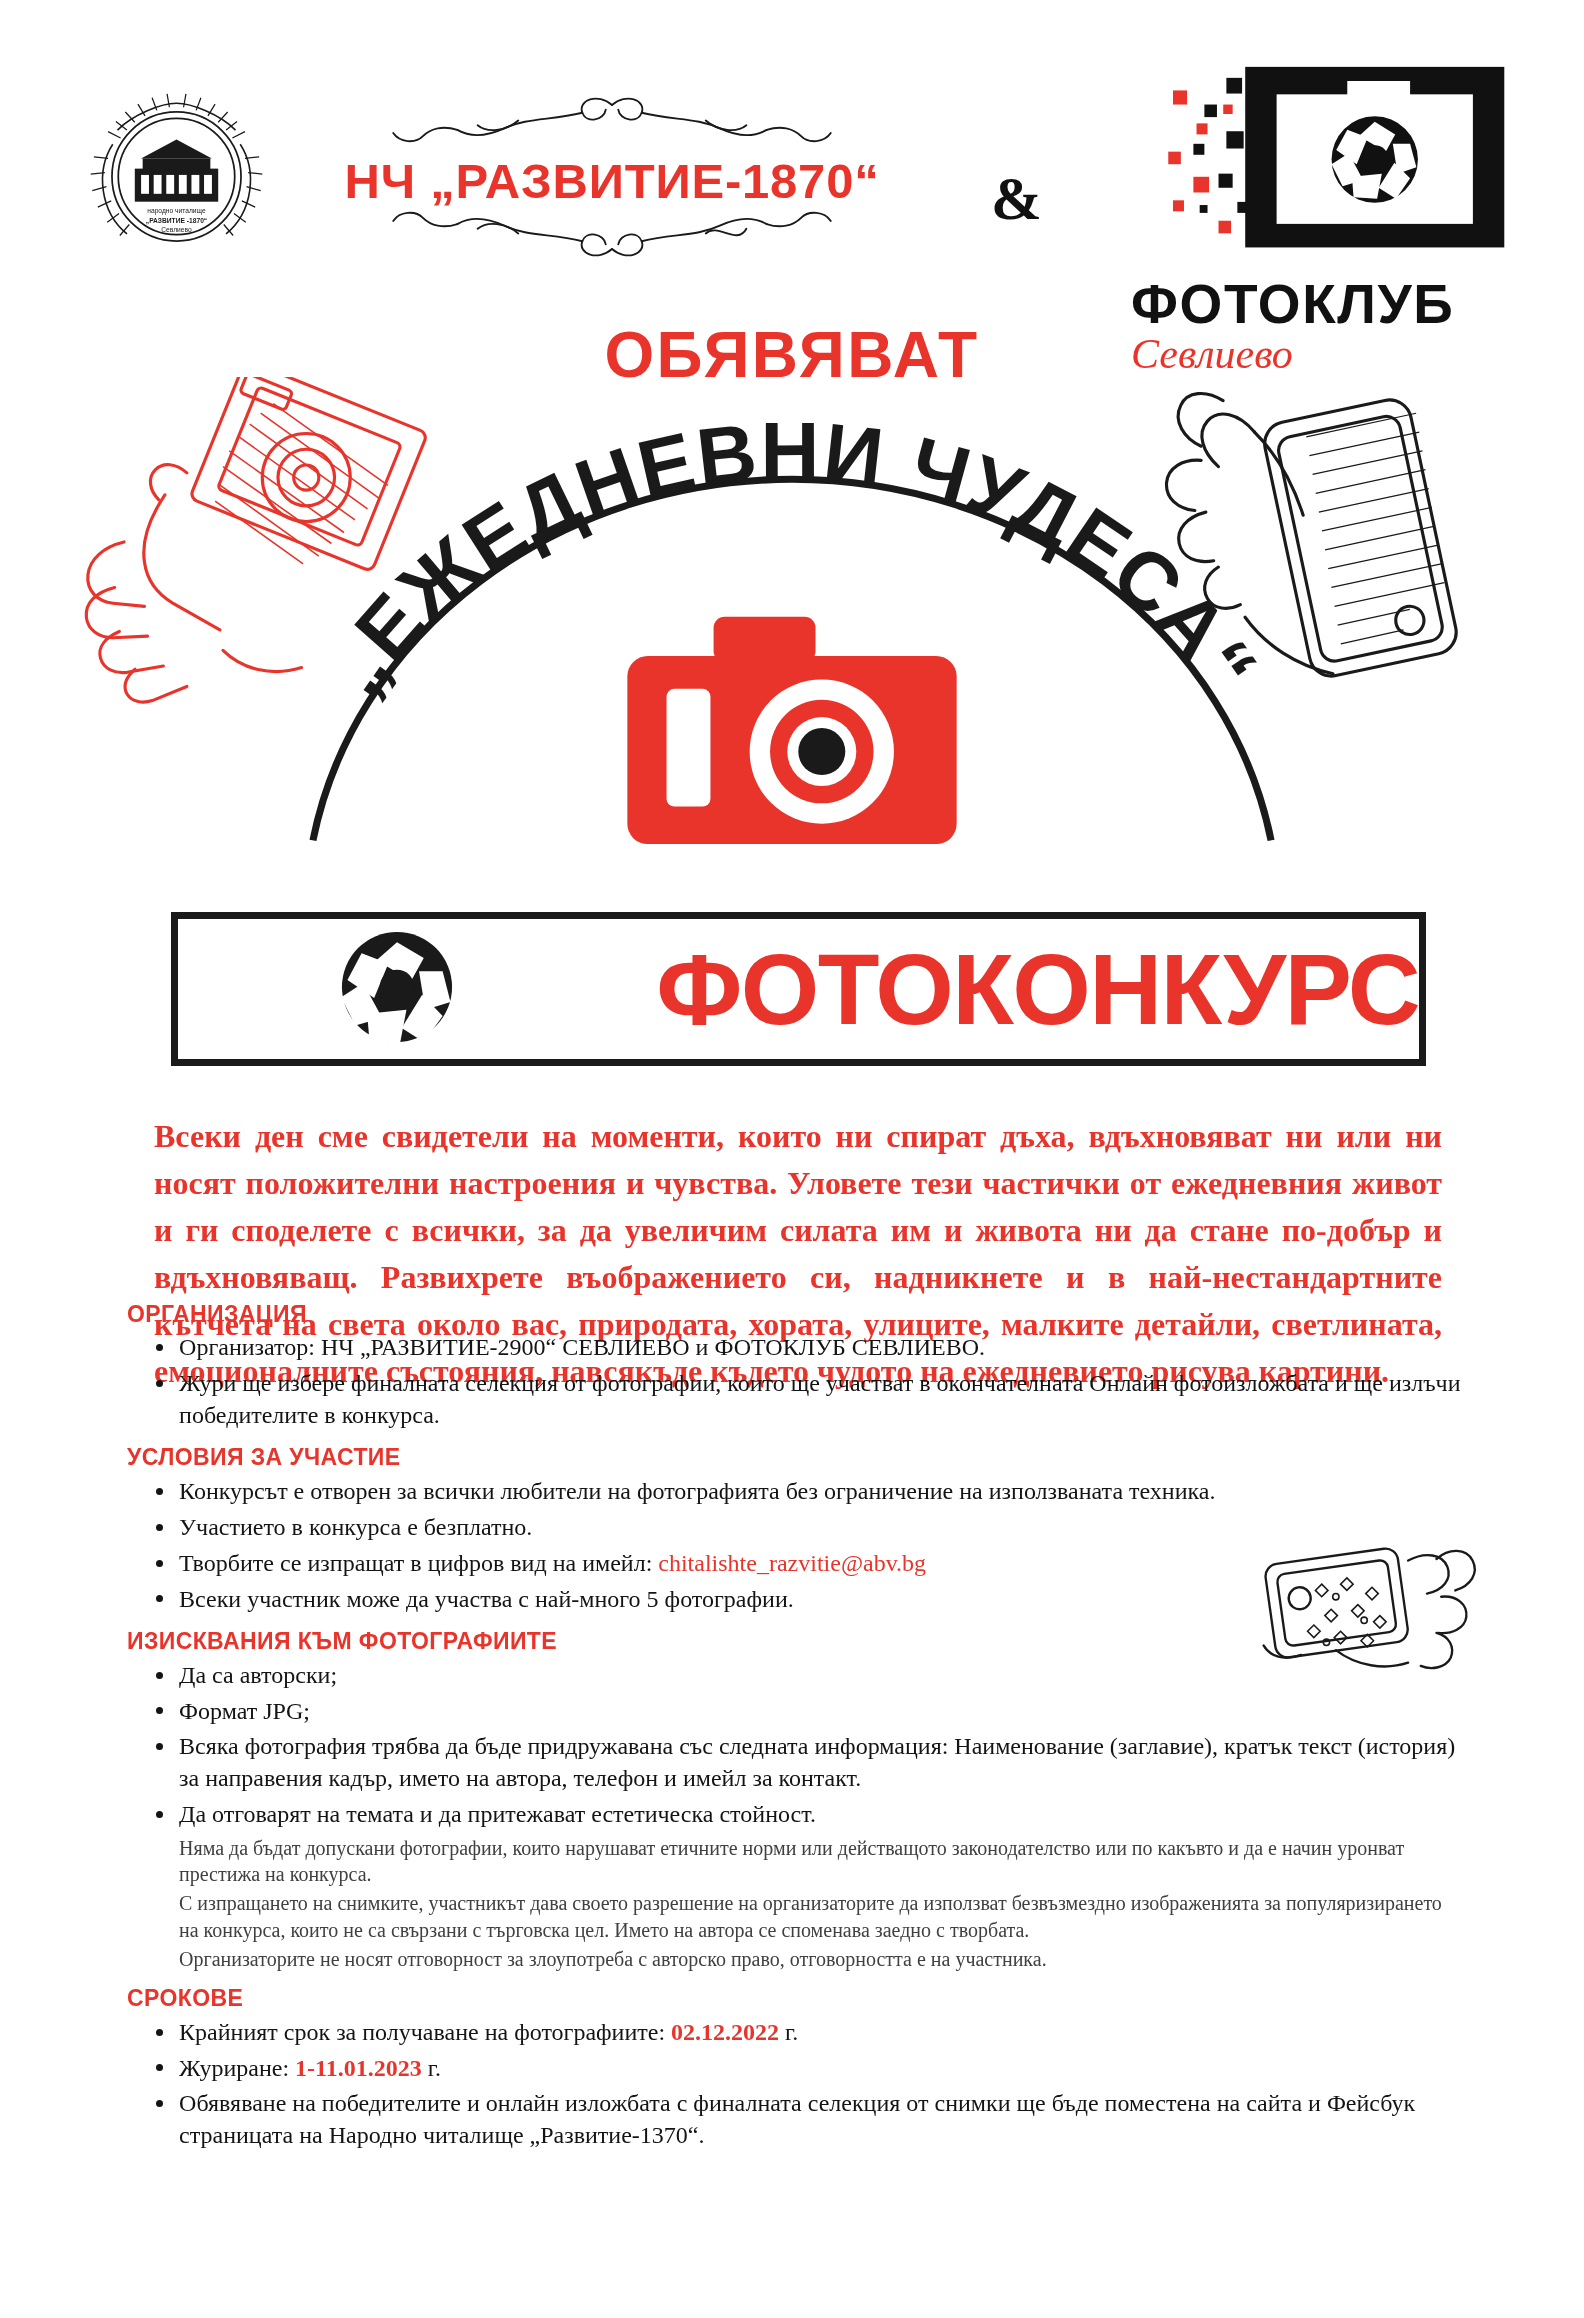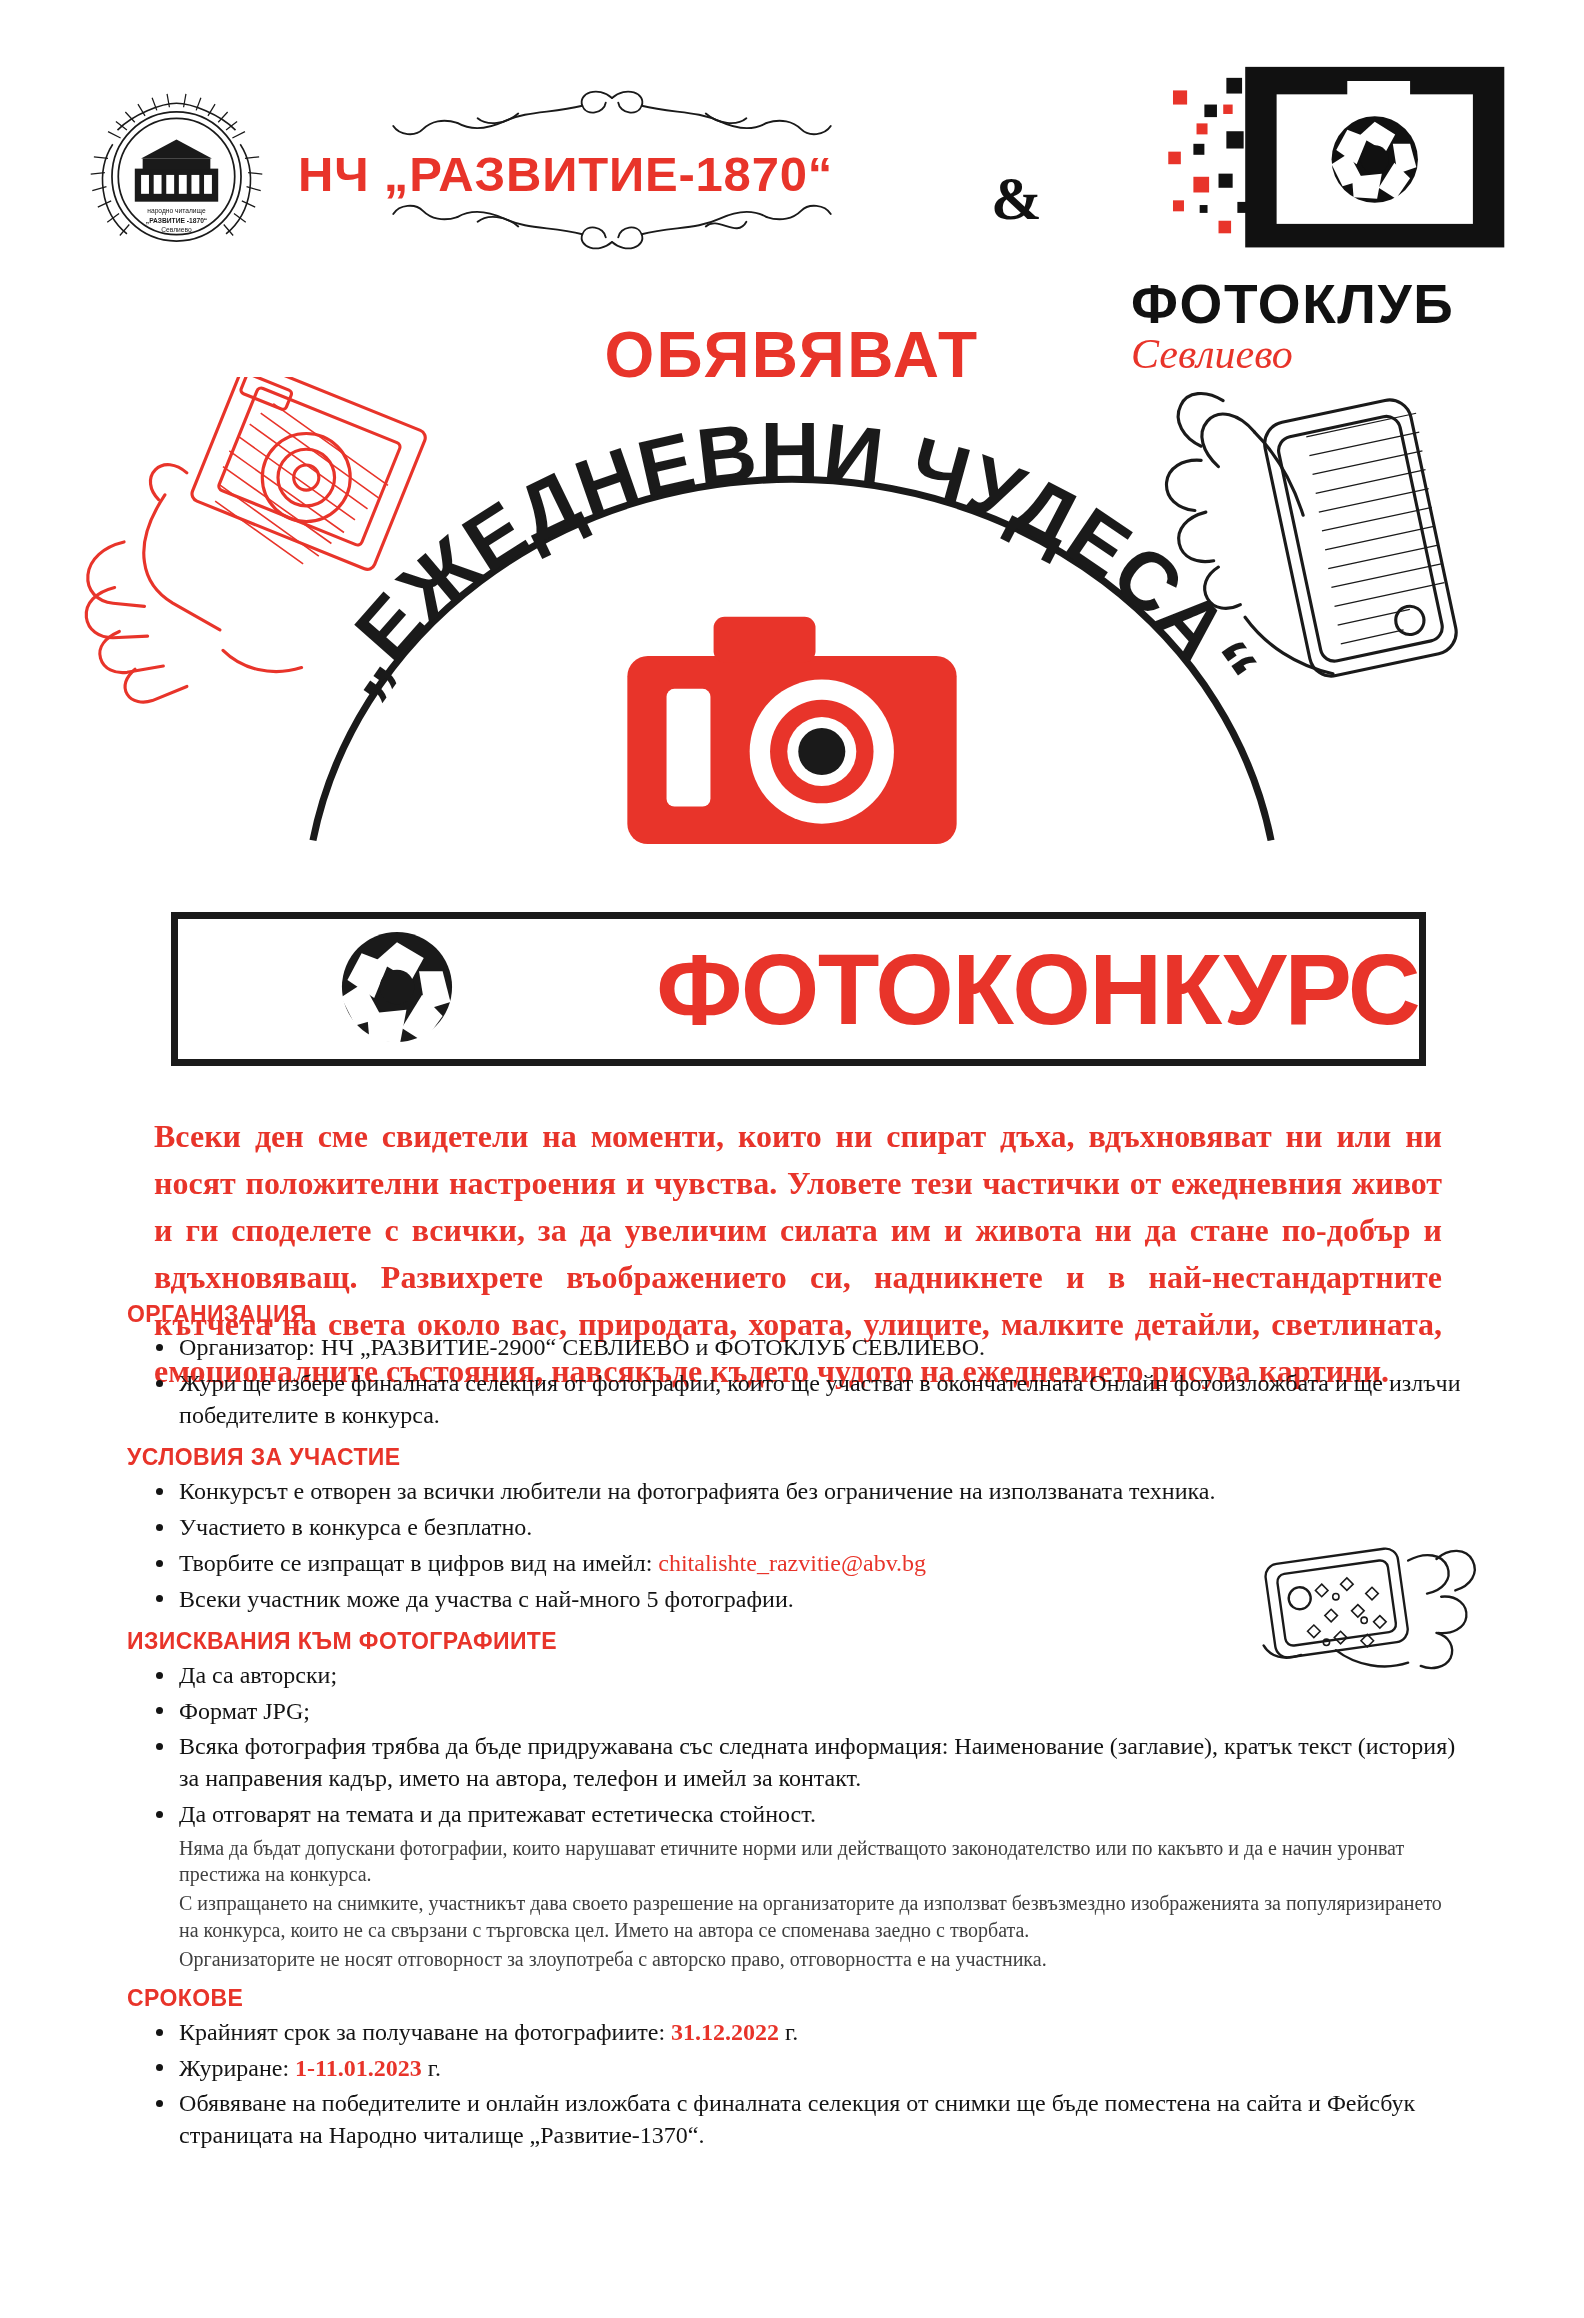--- a/index.html
+++ b/index.html
@@ -33,23 +33,24 @@
   .emblem {
     position: absolute;
     left: 86px;
     top: 55px;
     width: 181px;
     height: 181px;
   }
   .org-title-wrap {
     position: absolute;
     left: 298px;
-    top: 62px;
+    top: 69px;
     width: 628px;
     height: 157px;
+    text-align: center;
   }
   .org-title {
     font-family: "Liberation Sans", sans-serif;
     font-weight: bold;
     font-size: 49px;
     color: #e8342a;
     letter-spacing: 0.8px;
     line-height: 1;
     margin-top: 57px;
     white-space: nowrap;
@@ -501,21 +502,21 @@
       <li>Всяка фотография трябва да бъде придружавана със следната информация: Наименование (заглавие), кратък текст (история) за направения кадър, името на автора, телефон и имейл за контакт.</li>
       <li>Да отговарят на темата и да притежават естетическа стойност.</li>
     </ul>
     <p class="para">Няма да бъдат допускани фотографии, които нарушават етичните норми или действащото законодателство или по какъвто и да е начин уронват престижа на конкурса.</p>
     <p class="para">С изпращането на снимките, участникът дава своето разрешение на организаторите да използват безвъзмездно изображенията за популяризирането на конкурса, които не са свързани с търговска цел. Името на автора се споменава заедно с творбата.</p>
     <p class="para">Организаторите не носят отговорност за злоупотреба с авторско право, отговорността е на участника.</p>
 
     <div class="sec-head">СРОКОВЕ</div>
     <ul class="bullets">
       <li>
-        <span>Крайният срок за получаване на фотографиите:&nbsp;</span><span class="dt">31.12.2022</span><span>&nbsp;г.</span>
+        <span>Крайният срок за получаване на фотографиите:&nbsp;</span><span class="dt">02.12.2022</span><span>&nbsp;г.</span>
       </li>
       <li>
         <span>Журиране:&nbsp;</span><span class="dt">1-11.01.2023</span><span>&nbsp;г.</span>
       </li>
       <li>Обявяване на победителите и онлайн изложбата с финалната селекция от снимки ще бъде поместена на сайта и Фейсбук страницата на Народно читалище „Развитие-1370“.</li>
     </ul>
   </div>
 
   <div class="phone-deco">
     <svg viewBox="0 0 300 210" width="236" height="165">

